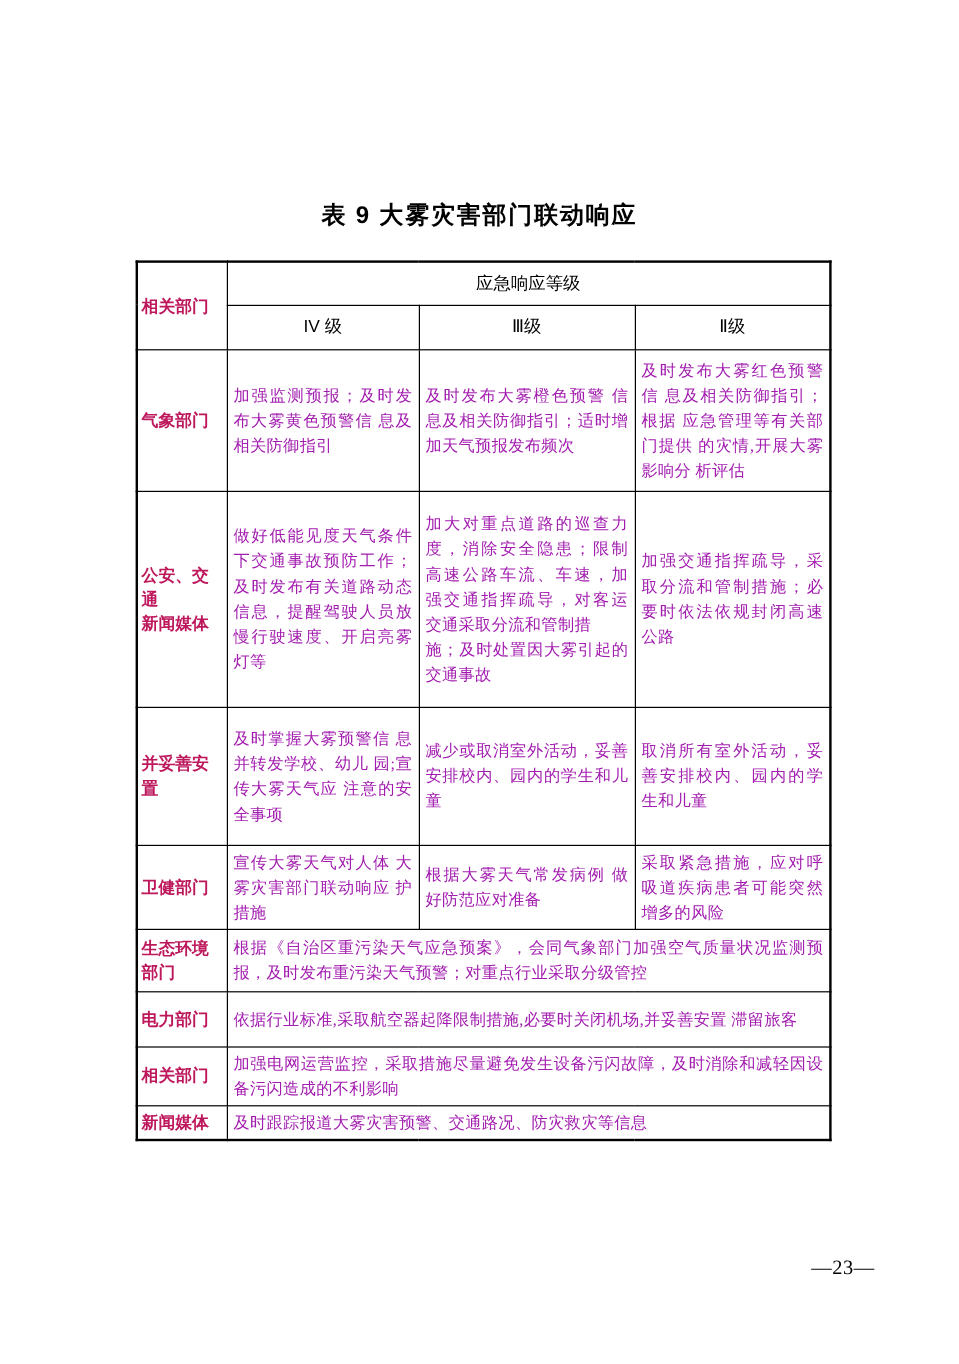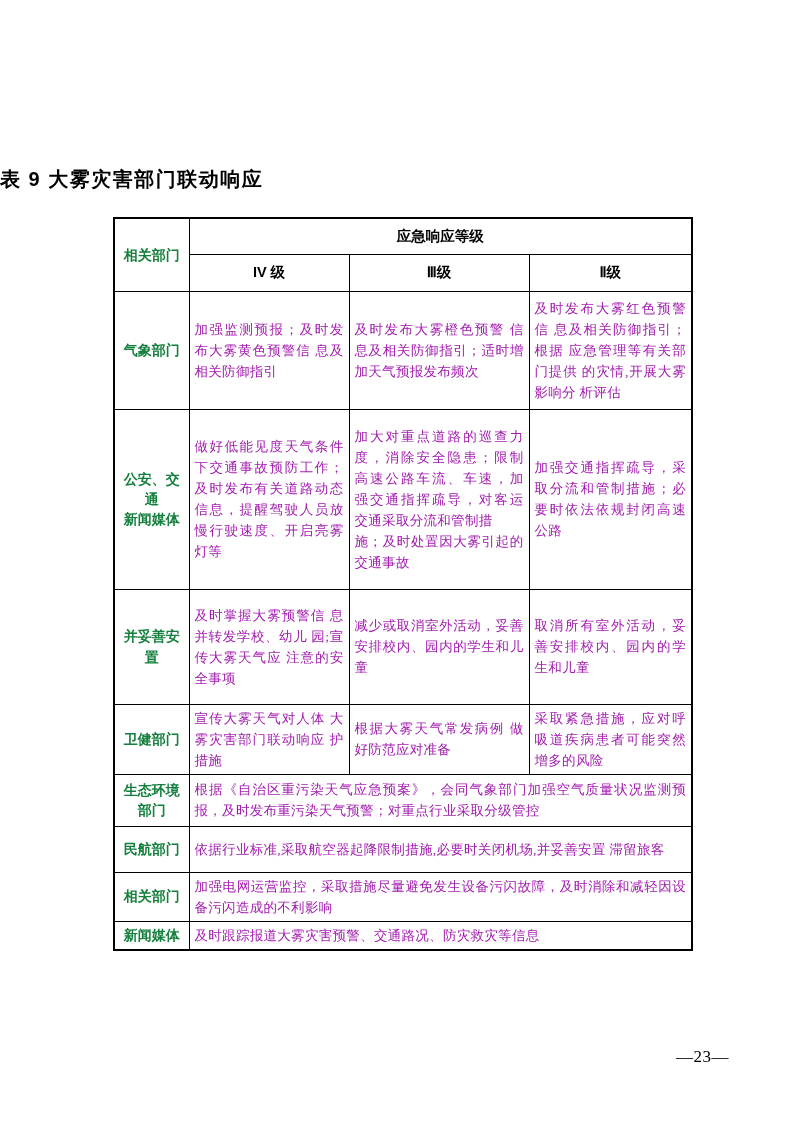--- a/index.html
+++ b/index.html
@@ -11,21 +11,21 @@
     color: #111111;
     font-family: "Liberation Serif", serif;
     overflow: hidden;
   }
   .title {
     position: absolute;
     top: 166px;
     left: 0;
     width: 100%;
     margin: 0;
-    text-align: left;
+    text-align: center;
     font-family: "Liberation Sans", sans-serif;
     font-weight: bold;
     font-size: 20px;
     letter-spacing: 1.5px;
     color: #000000;
   }
   table.resp-table {
     position: absolute;
     top: 217px;
     left: 113px;
@@ -36,29 +36,29 @@
   }
   .resp-table th, .resp-table td {
     border: 1px solid #000000;
     vertical-align: middle;
     box-sizing: border-box;
   }
   th.corner, th.dept {
     font-family: "Liberation Sans", sans-serif;
     font-weight: bold;
     font-size: 14px;
-    text-align: center;
+    text-align: left;
     padding: 2px 3px;
     line-height: 1.45;
     white-space: pre-line;
-    color: #15803d;
+    color: #be185d;
   }
   th.group, th.level {
     font-family: "Liberation Sans", sans-serif;
-    font-weight: bold;
+    font-weight: normal;
     font-size: 14.5px;
     text-align: center;
     padding: 4px;
     color: #000000;
   }
   td.cell {
     font-family: "Liberation Serif", serif;
     font-size: 13.5px;
     line-height: 21px;
     padding: 3px 5px;
@@ -128,21 +128,21 @@
         <td class="cell">宣传大雾天气对人体 大雾灾害部门联动响应 护措施</td>
         <td class="cell">根据大雾天气常发病例 做好防范应对准备</td>
         <td class="cell">采取紧急措施，应对呼吸道疾病患者可能突然增多的风险</td>
       </tr>
       <tr style="height:52px">
         <th class="dept">生态环境
 部门</th>
         <td class="cell" colspan="3">根据《自治区重污染天气应急预案》，会同气象部门加强空气质量状况监测预报，及时发布重污染天气预警；对重点行业采取分级管控</td>
       </tr>
       <tr style="height:46px">
-        <th class="dept">民航部门</th>
+        <th class="dept">电力部门</th>
         <td class="cell" colspan="3">依据行业标准,采取航空器起降限制措施,必要时关闭机场,并妥善安置 滞留旅客</td>
       </tr>
       <tr style="height:45px">
         <th class="dept">相关部门</th>
         <td class="cell" colspan="3">加强电网运营监控，采取措施尽量避免发生设备污闪故障，及时消除和减轻因设备污闪造成的不利影响</td>
       </tr>
       <tr style="height:29px">
         <th class="dept">新闻媒体</th>
         <td class="cell" colspan="3">及时跟踪报道大雾灾害预警、交通路况、防灾救灾等信息</td>
       </tr>

